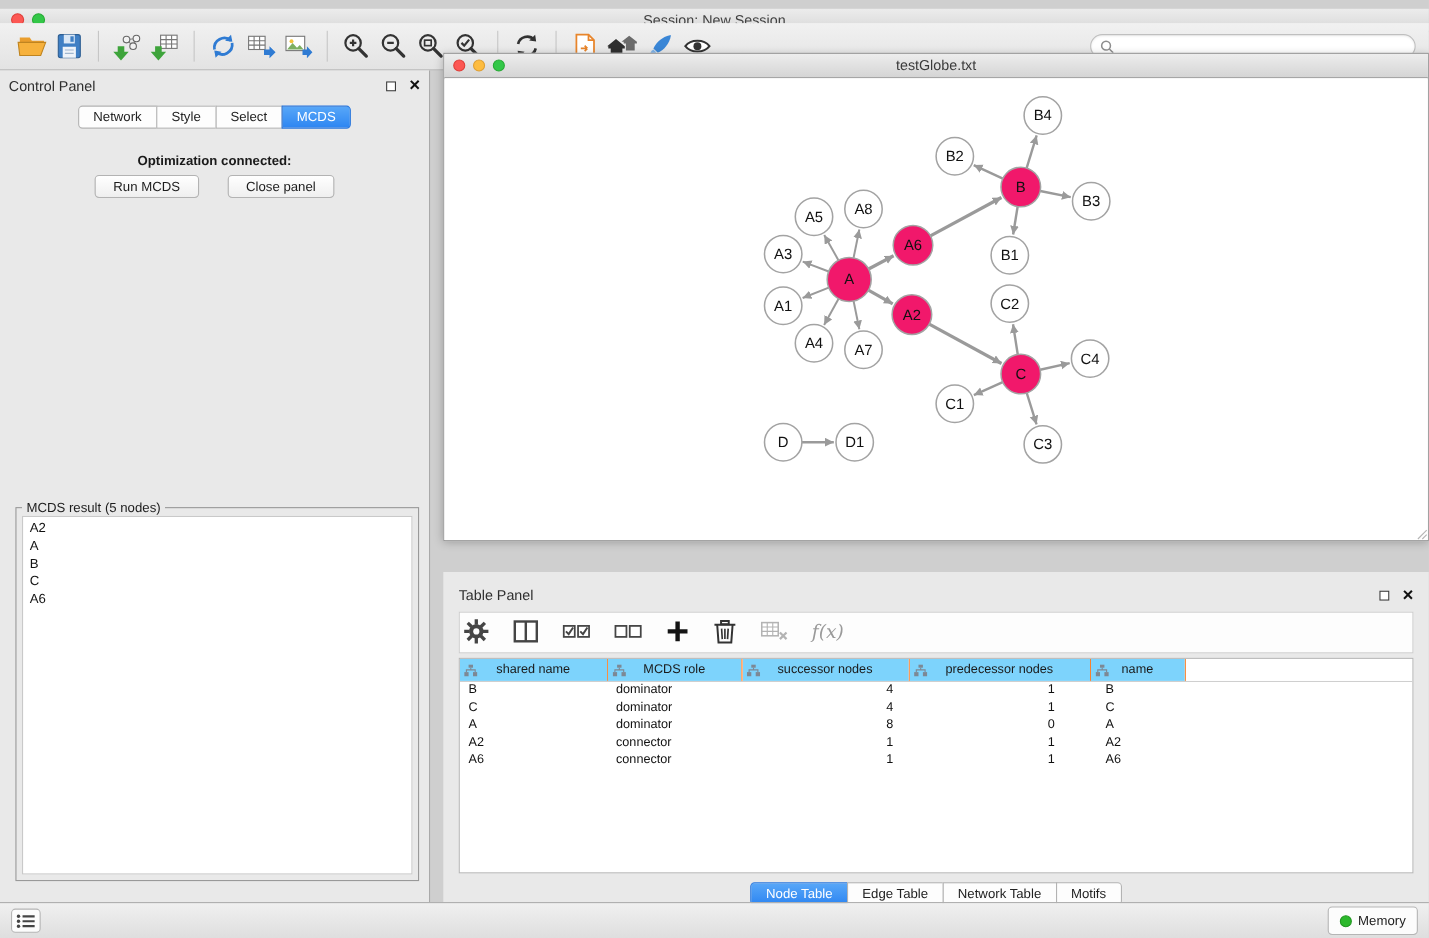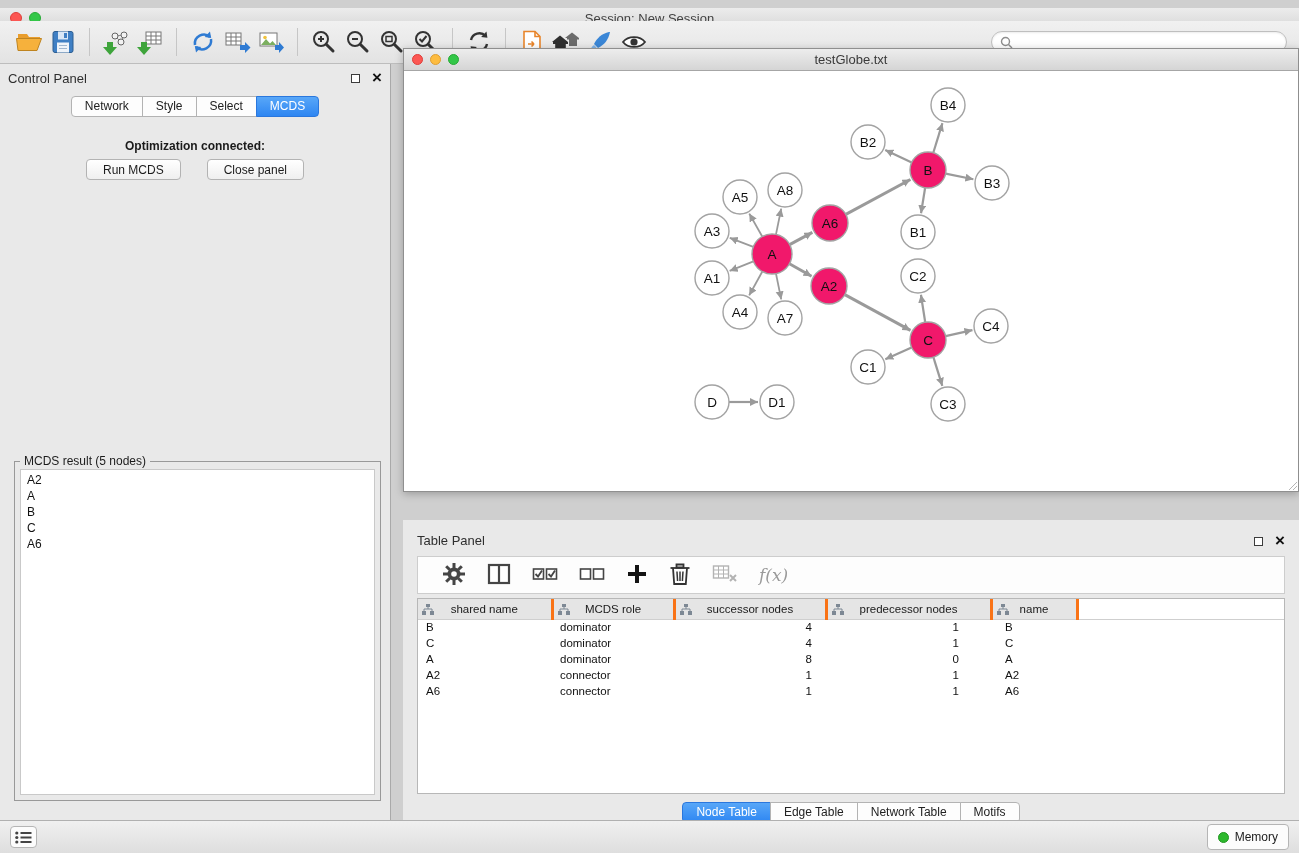--- a/index.html
+++ b/index.html
@@ -52,25 +52,25 @@
   .nw-title{font-size:13px;color:#3a3a3a}
   .nw-lights{position:absolute;left:8px;top:5px;display:flex;gap:7px}
   .nw-lights .dot{width:11px;height:11px}
   .nw-canvas{position:absolute;left:0;top:23px;right:0;bottom:0;background:#fff;overflow:hidden}
   .graph text{font-family:"Liberation Sans",sans-serif}
   .resize-grip{position:absolute;right:0;bottom:0}
 
   
   .table-panel{position:absolute;left:403px;top:520px;width:896px;height:300px;background:#e9e9e9}
   .tp-header{height:36px;display:flex;align-items:flex-end;padding:8px 14px}
-  .tp-toolbar{margin:0 14px;height:38px;background:#fdfdfd;border:1px solid #cdcdcd;display:flex;align-items:center;gap:21px;padding:0 24px}
+  .tp-toolbar{margin:0 14px;height:38px;background:#fdfdfd;border:1px solid #cdcdcd;display:flex;align-items:center;gap:21px;padding:0 3px}
   .fx{font-family:"DejaVu Serif",serif;font-style:italic;color:#9a9a9a;font-size:17px}
   .tp-table-wrap{margin:4px 14px 0;height:196px;background:#fff;border:1px solid #b7b7b7;overflow:hidden}
   table.node-table{border-collapse:collapse;width:100%;font-size:11.5px;table-layout:fixed}
-  .node-table th{height:20px;background:#e5e5e5;border-right:3px solid #f97316;border-bottom:1px solid #cfcfcf;font-weight:400;position:relative;color:#1a1a1a;font-size:11.5px}
+  .node-table th{height:20px;background:#7dd3fc;border-right:1px solid #f97316;border-bottom:1px solid #cfcfcf;font-weight:400;position:relative;color:#1a1a1a;font-size:11.5px}
   .node-table th.filler{background:#fff;border-right:none}
   .th-icon{position:absolute;left:4px;top:5px;line-height:0}
   .node-table td{height:16px;padding:0 8px;color:#111;overflow:hidden;white-space:nowrap}
   .node-table td:nth-child(3){text-align:right;padding-right:14px}
   .node-table td:nth-child(4){text-align:right;padding-right:32px}
   .node-table td:nth-child(5){padding-left:14px}
   .tp-tabs{display:flex;justify-content:center;margin-top:8px}
 
   
   .statusbar{position:absolute;left:0;bottom:0;right:0;height:33px;background:linear-gradient(#f0f0f0,#dedede);border-top:1px solid #b0b0b0;display:flex;align-items:center;padding:0 10px}

